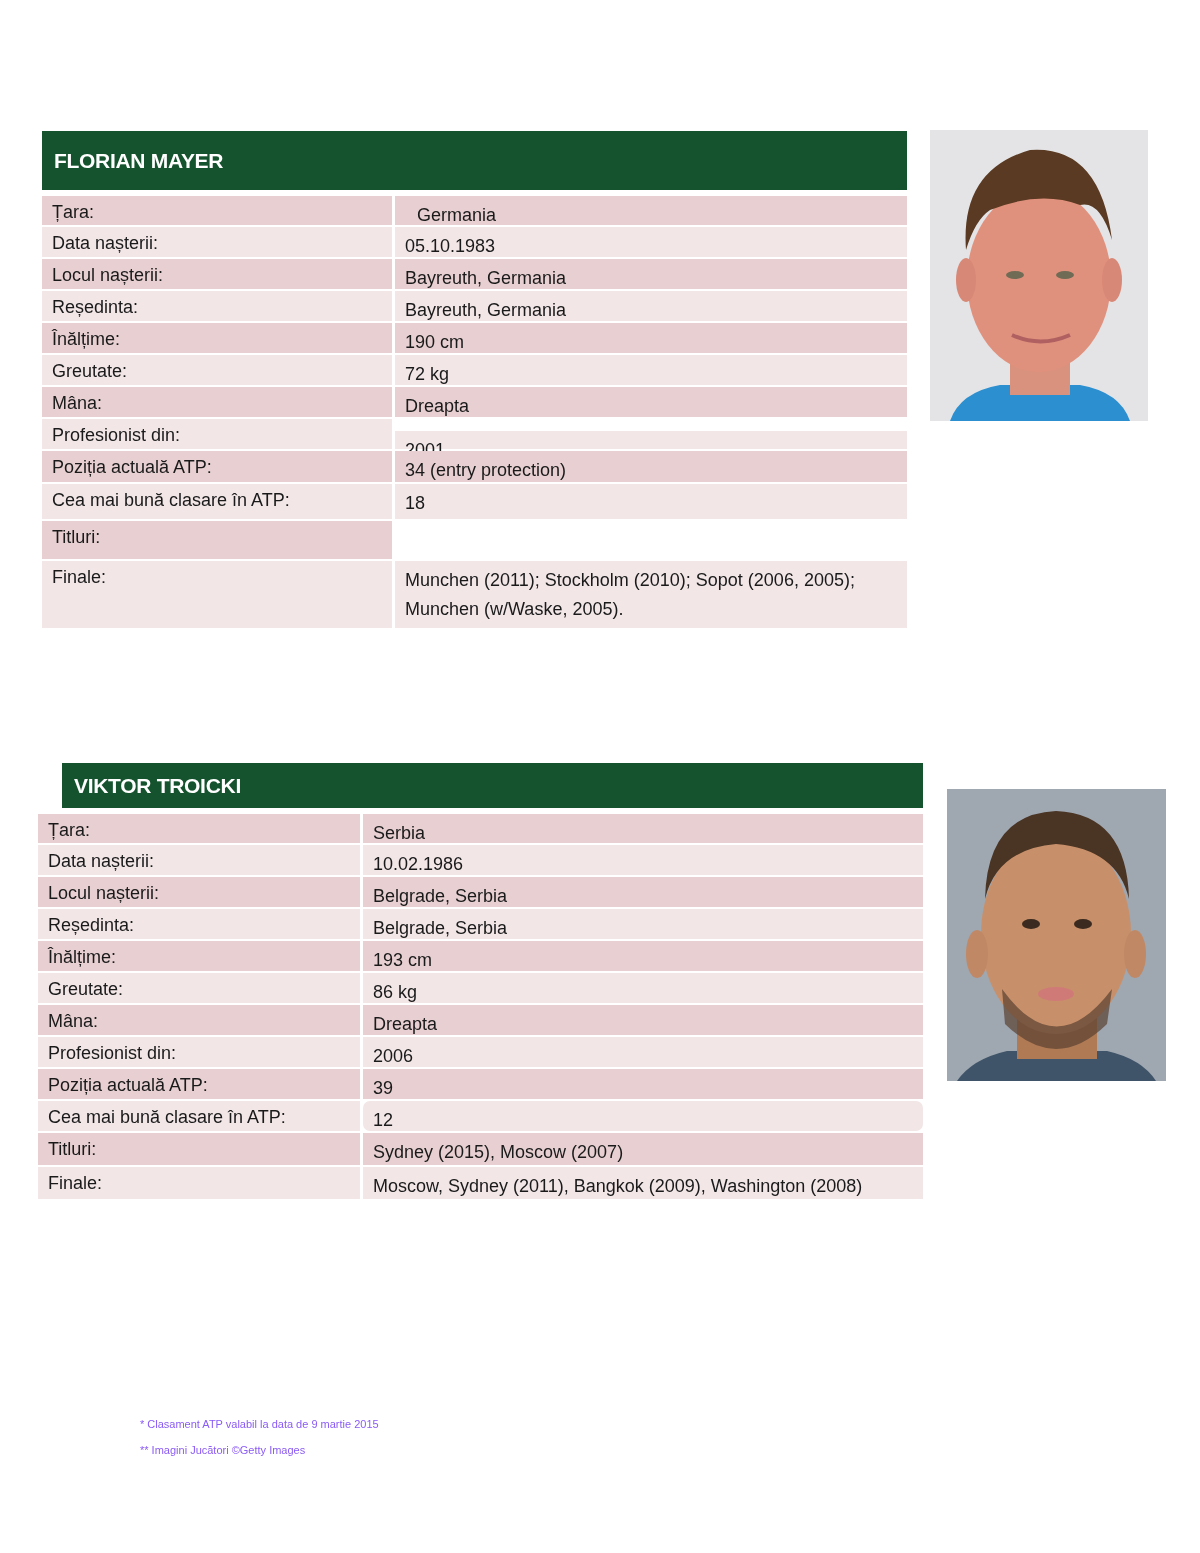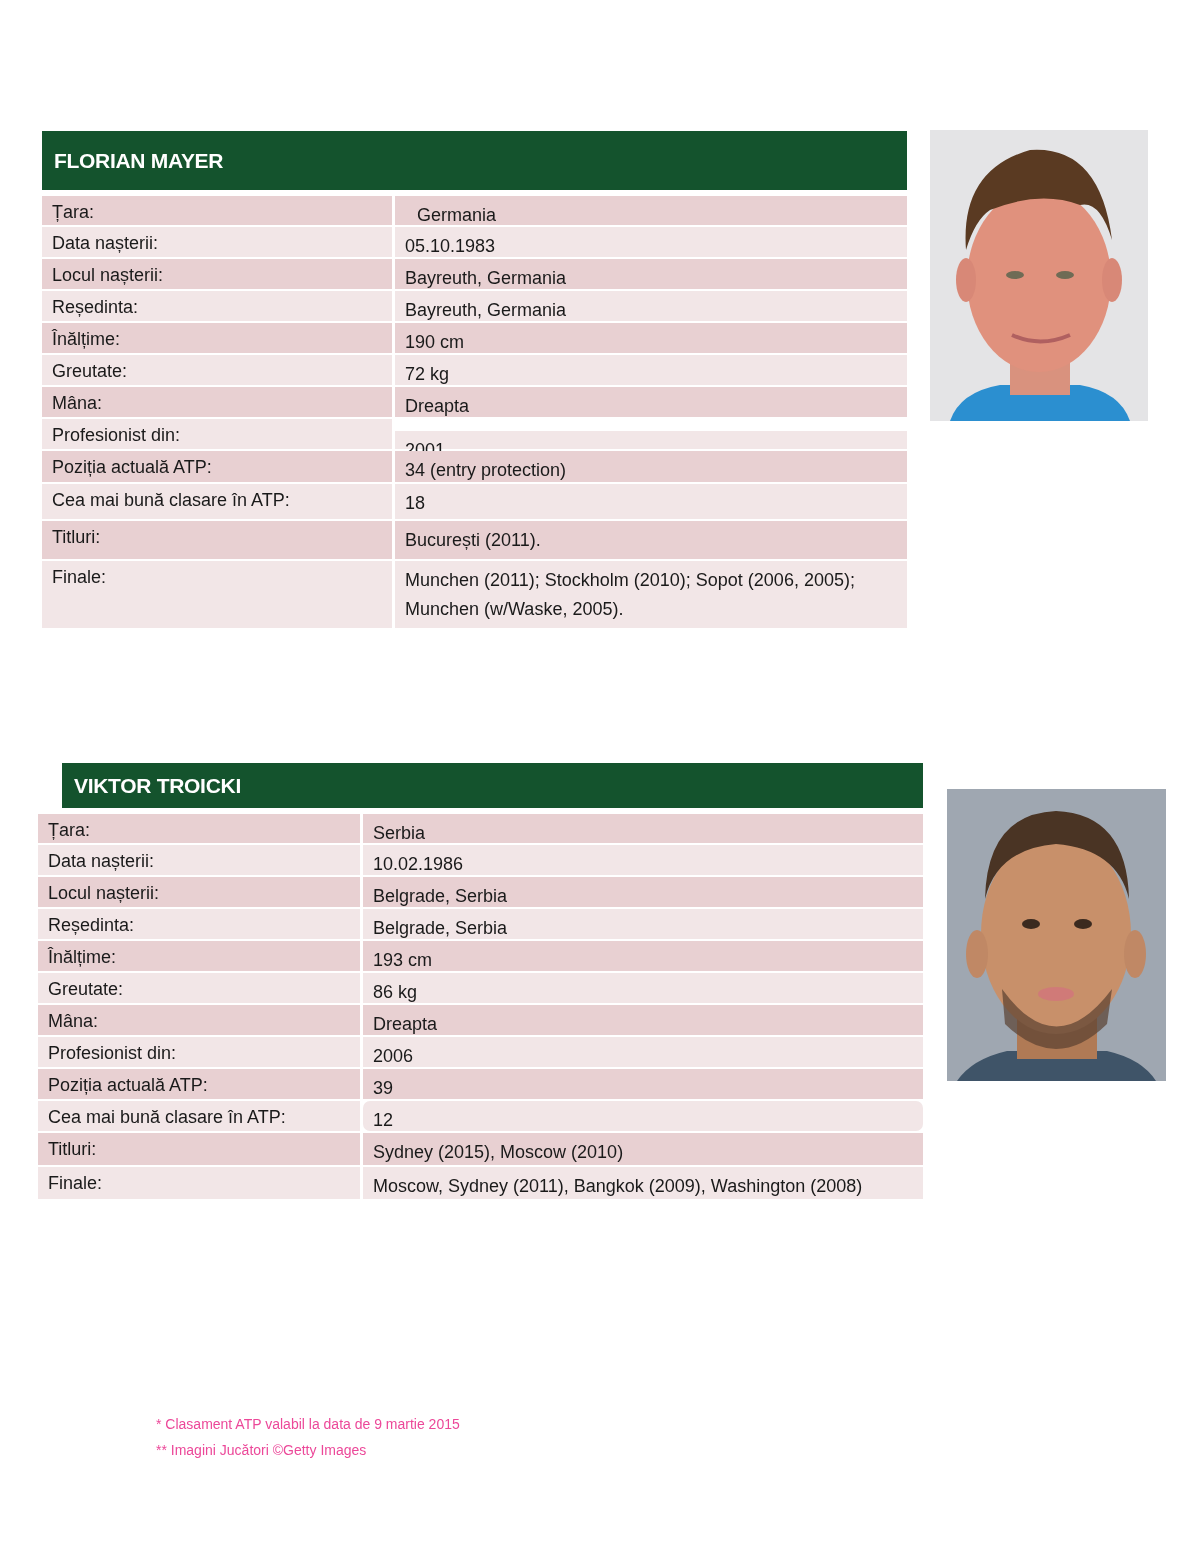--- a/index.html
+++ b/index.html
@@ -9,21 +9,21 @@
   .card-header { background: #14532d; color: #ffffff; font-weight: bold;
                  font-size: 21px; box-sizing: border-box; padding-left: 12px;
                  display: flex; align-items: center; letter-spacing: -0.3px; }
   .rows { margin-top: 6px; }
   .row { display: flex; border-bottom: 2px solid #ffffff; box-sizing: border-box; }
   .row .k, .row .v { box-sizing: border-box; font-size: 18px; padding: 5px 10px 0 10px; }
   .row .k { border-right: 3px solid #ffffff; }
   .row.odd .k, .row.odd .v { background: #e8d0d2; }
   .row.even .k, .row.even .v { background: #f2e6e7; }
   .photo { position: absolute; overflow: hidden; }
-  .footer { position: absolute; left: 140px; top: 1411px; font-size: 14px; line-height: 26px; color: #ec4899; margin-left: 16px; }
+  .footer { position: absolute; left: 140px; top: 1411px; font-size: 11px; line-height: 26px; color: #8b5cf6; }
 </style>
 </head>
 <body>
 
 <div class="card" style="left:42px; top:131px; width:865px;">
   <div class="card-header" style="height:59px;">
     <span>FLORIAN MAYER</span>
   </div>
   <div class="rows" id="rows-0">
       <div class="row odd" style="height: 31px;">
@@ -61,21 +61,20 @@
       <div class="row odd" style="height: 33px;">
         <div class="k" style="width: 353px; line-height: 22px;">Poziția actuală ATP:</div>
         <div class="v" style="flex: 1 1 0%; line-height: 29px;">34 (entry protection)</div>
       </div>
       <div class="row even" style="height: 37px;">
         <div class="k" style="width: 353px; line-height: 22px;">Cea mai bună clasare în ATP:</div>
         <div class="v" style="flex: 1 1 0%; line-height: 29px;">18</div>
       </div>
       <div class="row odd" style="height: 40px;">
         <div class="k" style="width: 353px; line-height: 22px;">Titluri:</div>
-        <div class="v" style="flex: 1 1 0%; line-height: 29px;">București (2011).</div>
       </div>
       <div class="row even" style="height: 69px;">
         <div class="k" style="width: 353px; line-height: 22px;">Finale:</div>
         <div class="v" style="flex: 1 1 0%; line-height: 29px;">Munchen (2011); Stockholm (2010); Sopot (2006, 2005); Munchen (w/Waske, 2005).</div>
       </div>
     </div>
 </div>
 <div class="photo" style="left:930px; top:130px; width:218px; height:291px; background:#e6e6e8;">
   <svg width="218" height="291" viewBox="0 0 218 291">
     <rect width="218" height="291" fill="#e4e4e6"></rect>
@@ -131,21 +130,21 @@
       <div class="row odd" style="height: 32px;">
         <div class="k" style="width: 325px; line-height: 22px;">Poziția actuală ATP:</div>
         <div class="v" style="flex: 1 1 0%; line-height: 29px;">39</div>
       </div>
       <div class="row even" style="height: 32px;">
         <div class="k" style="width: 325px; line-height: 22px;">Cea mai bună clasare în ATP:</div>
         <div class="v" style="flex: 1 1 0%; line-height: 29px; border-radius: 7px;">12</div>
       </div>
       <div class="row odd" style="height: 34px;">
         <div class="k" style="width: 325px; line-height: 22px;">Titluri:</div>
-        <div class="v" style="flex: 1 1 0%; line-height: 29px;">Sydney (2015), Moscow (2010)</div>
+        <div class="v" style="flex: 1 1 0%; line-height: 29px;">Sydney (2015), Moscow (2007)</div>
       </div>
       <div class="row even" style="height: 34px;">
         <div class="k" style="width: 325px; line-height: 22px;">Finale:</div>
         <div class="v" style="flex: 1 1 0%; line-height: 29px;">Moscow, Sydney (2011), Bangkok (2009), Washington (2008)</div>
       </div>
     </div>
 </div>
 <div class="photo" style="left:947px; top:789px; width:219px; height:292px; background:#9ea6b0;">
   <svg width="219" height="292" viewBox="0 0 219 292">
     <rect width="219" height="292" fill="#9fa7b1"></rect>

